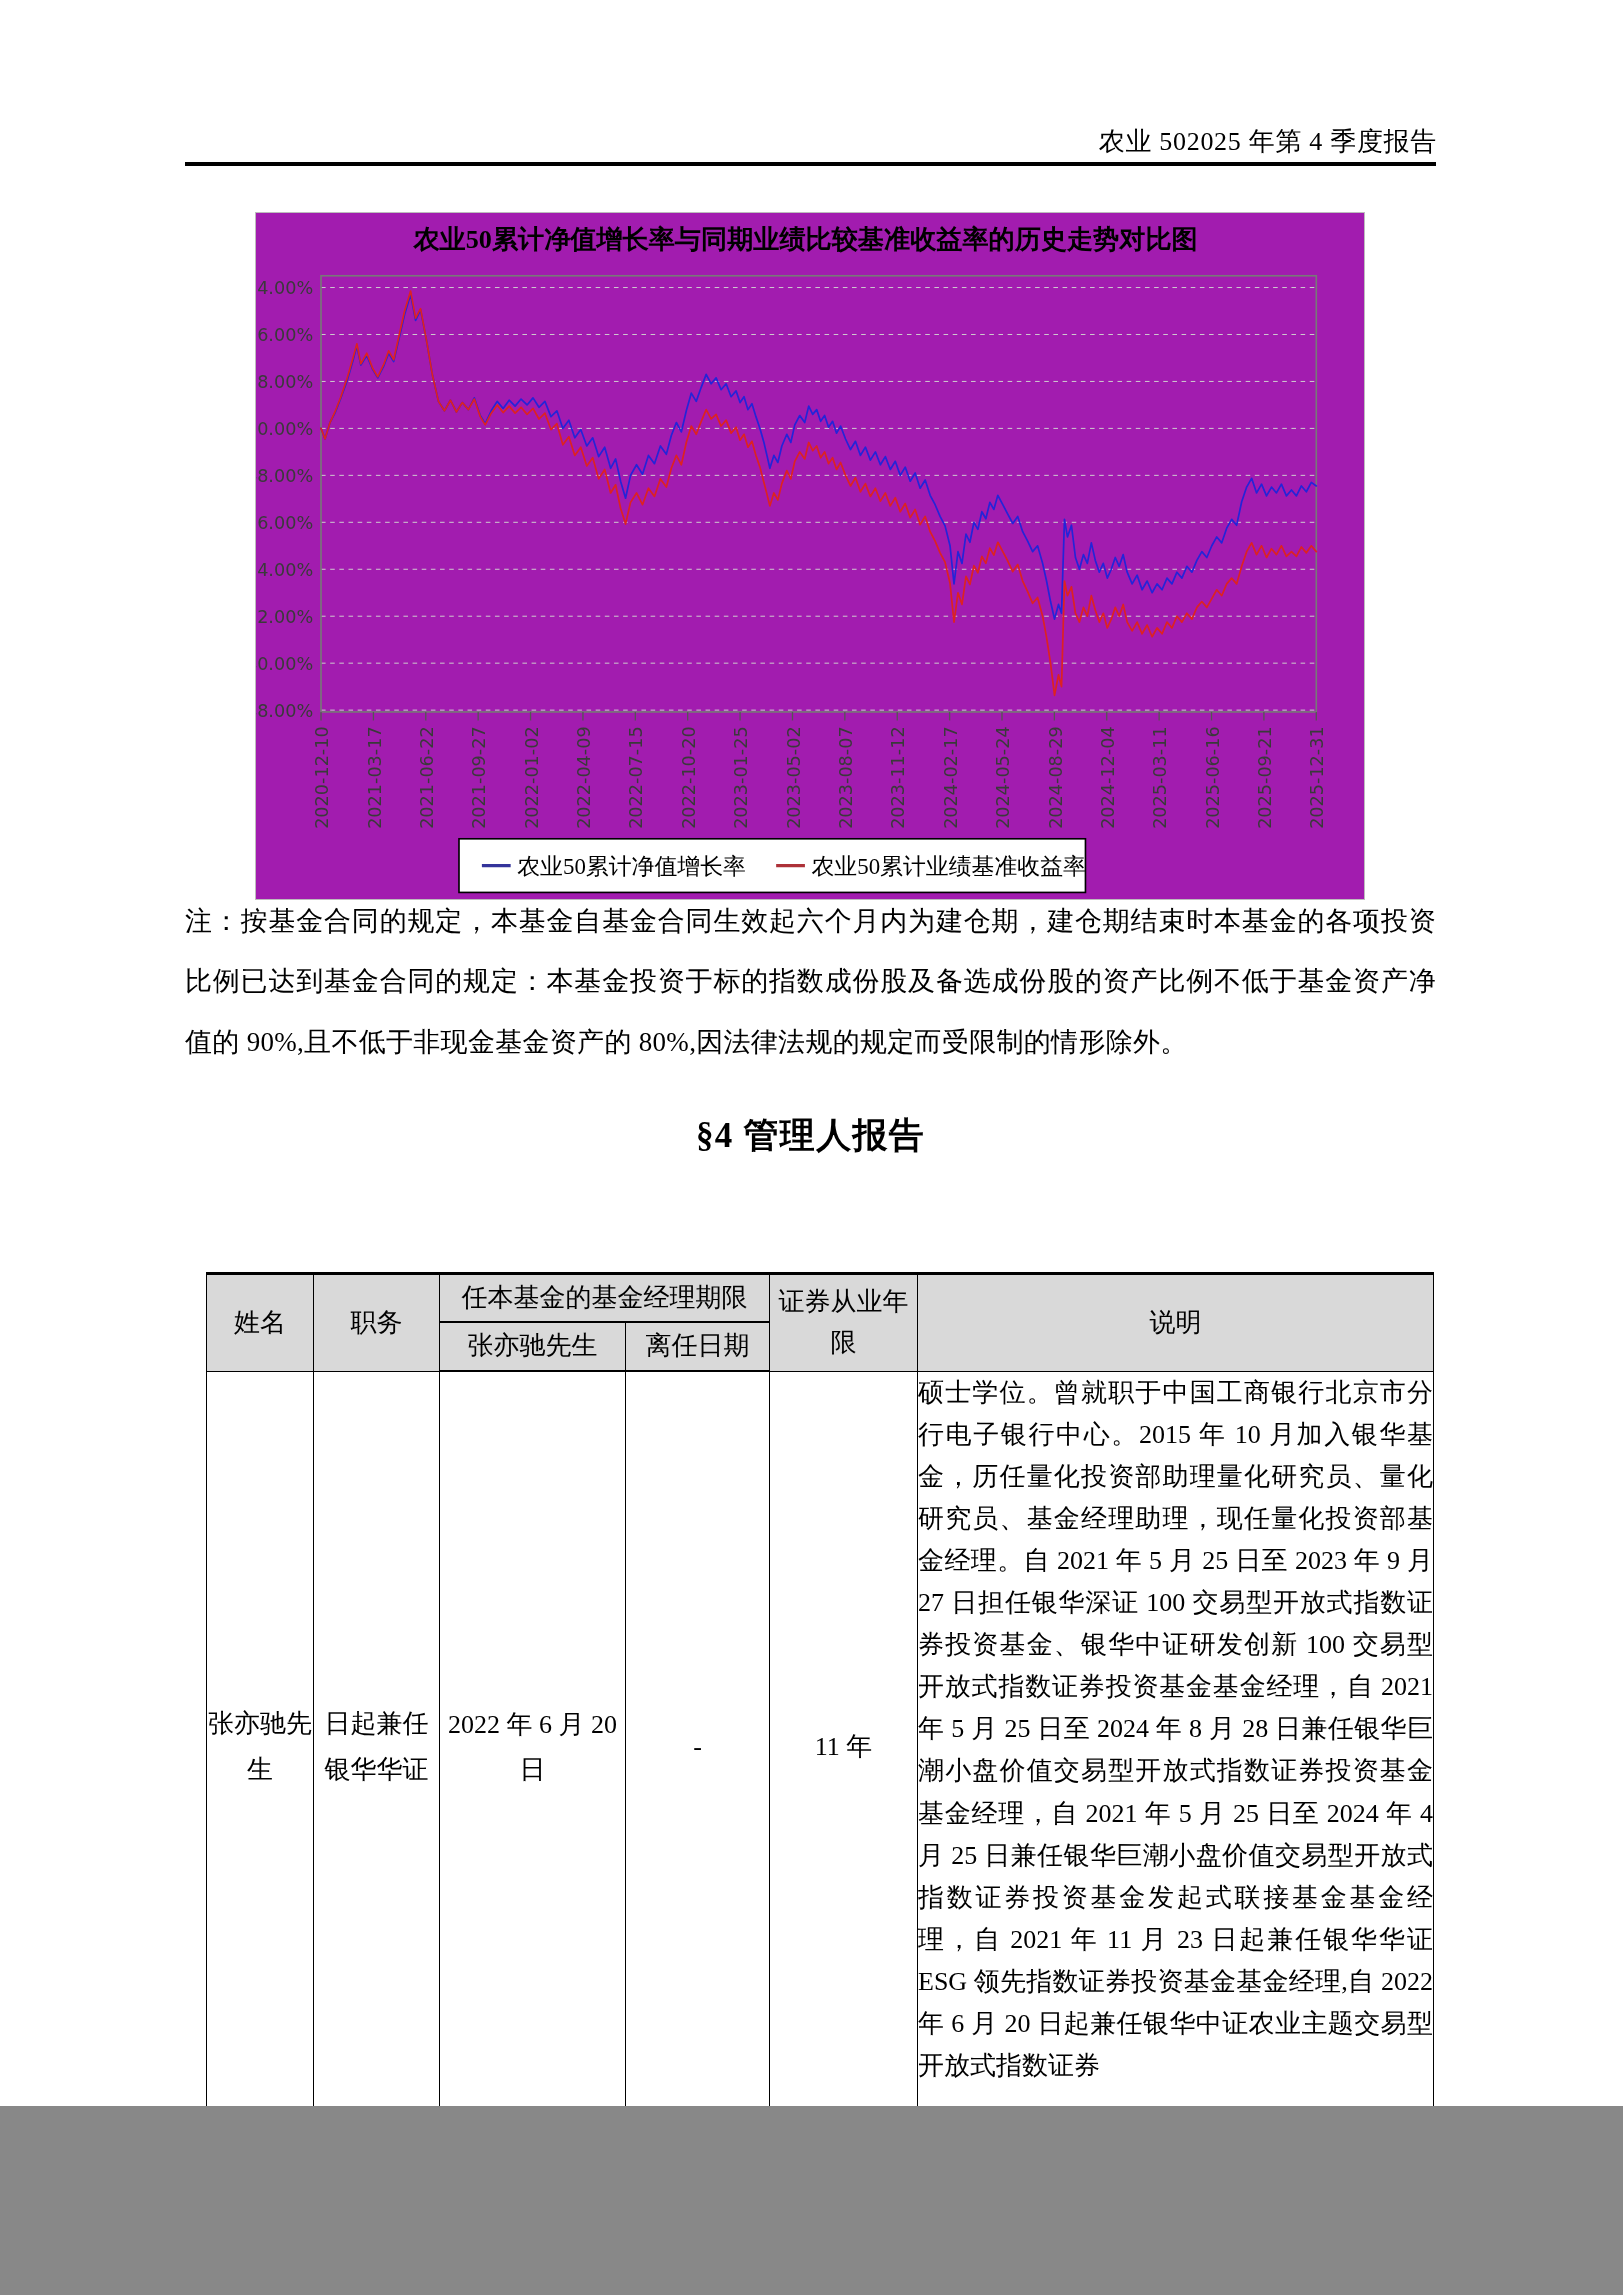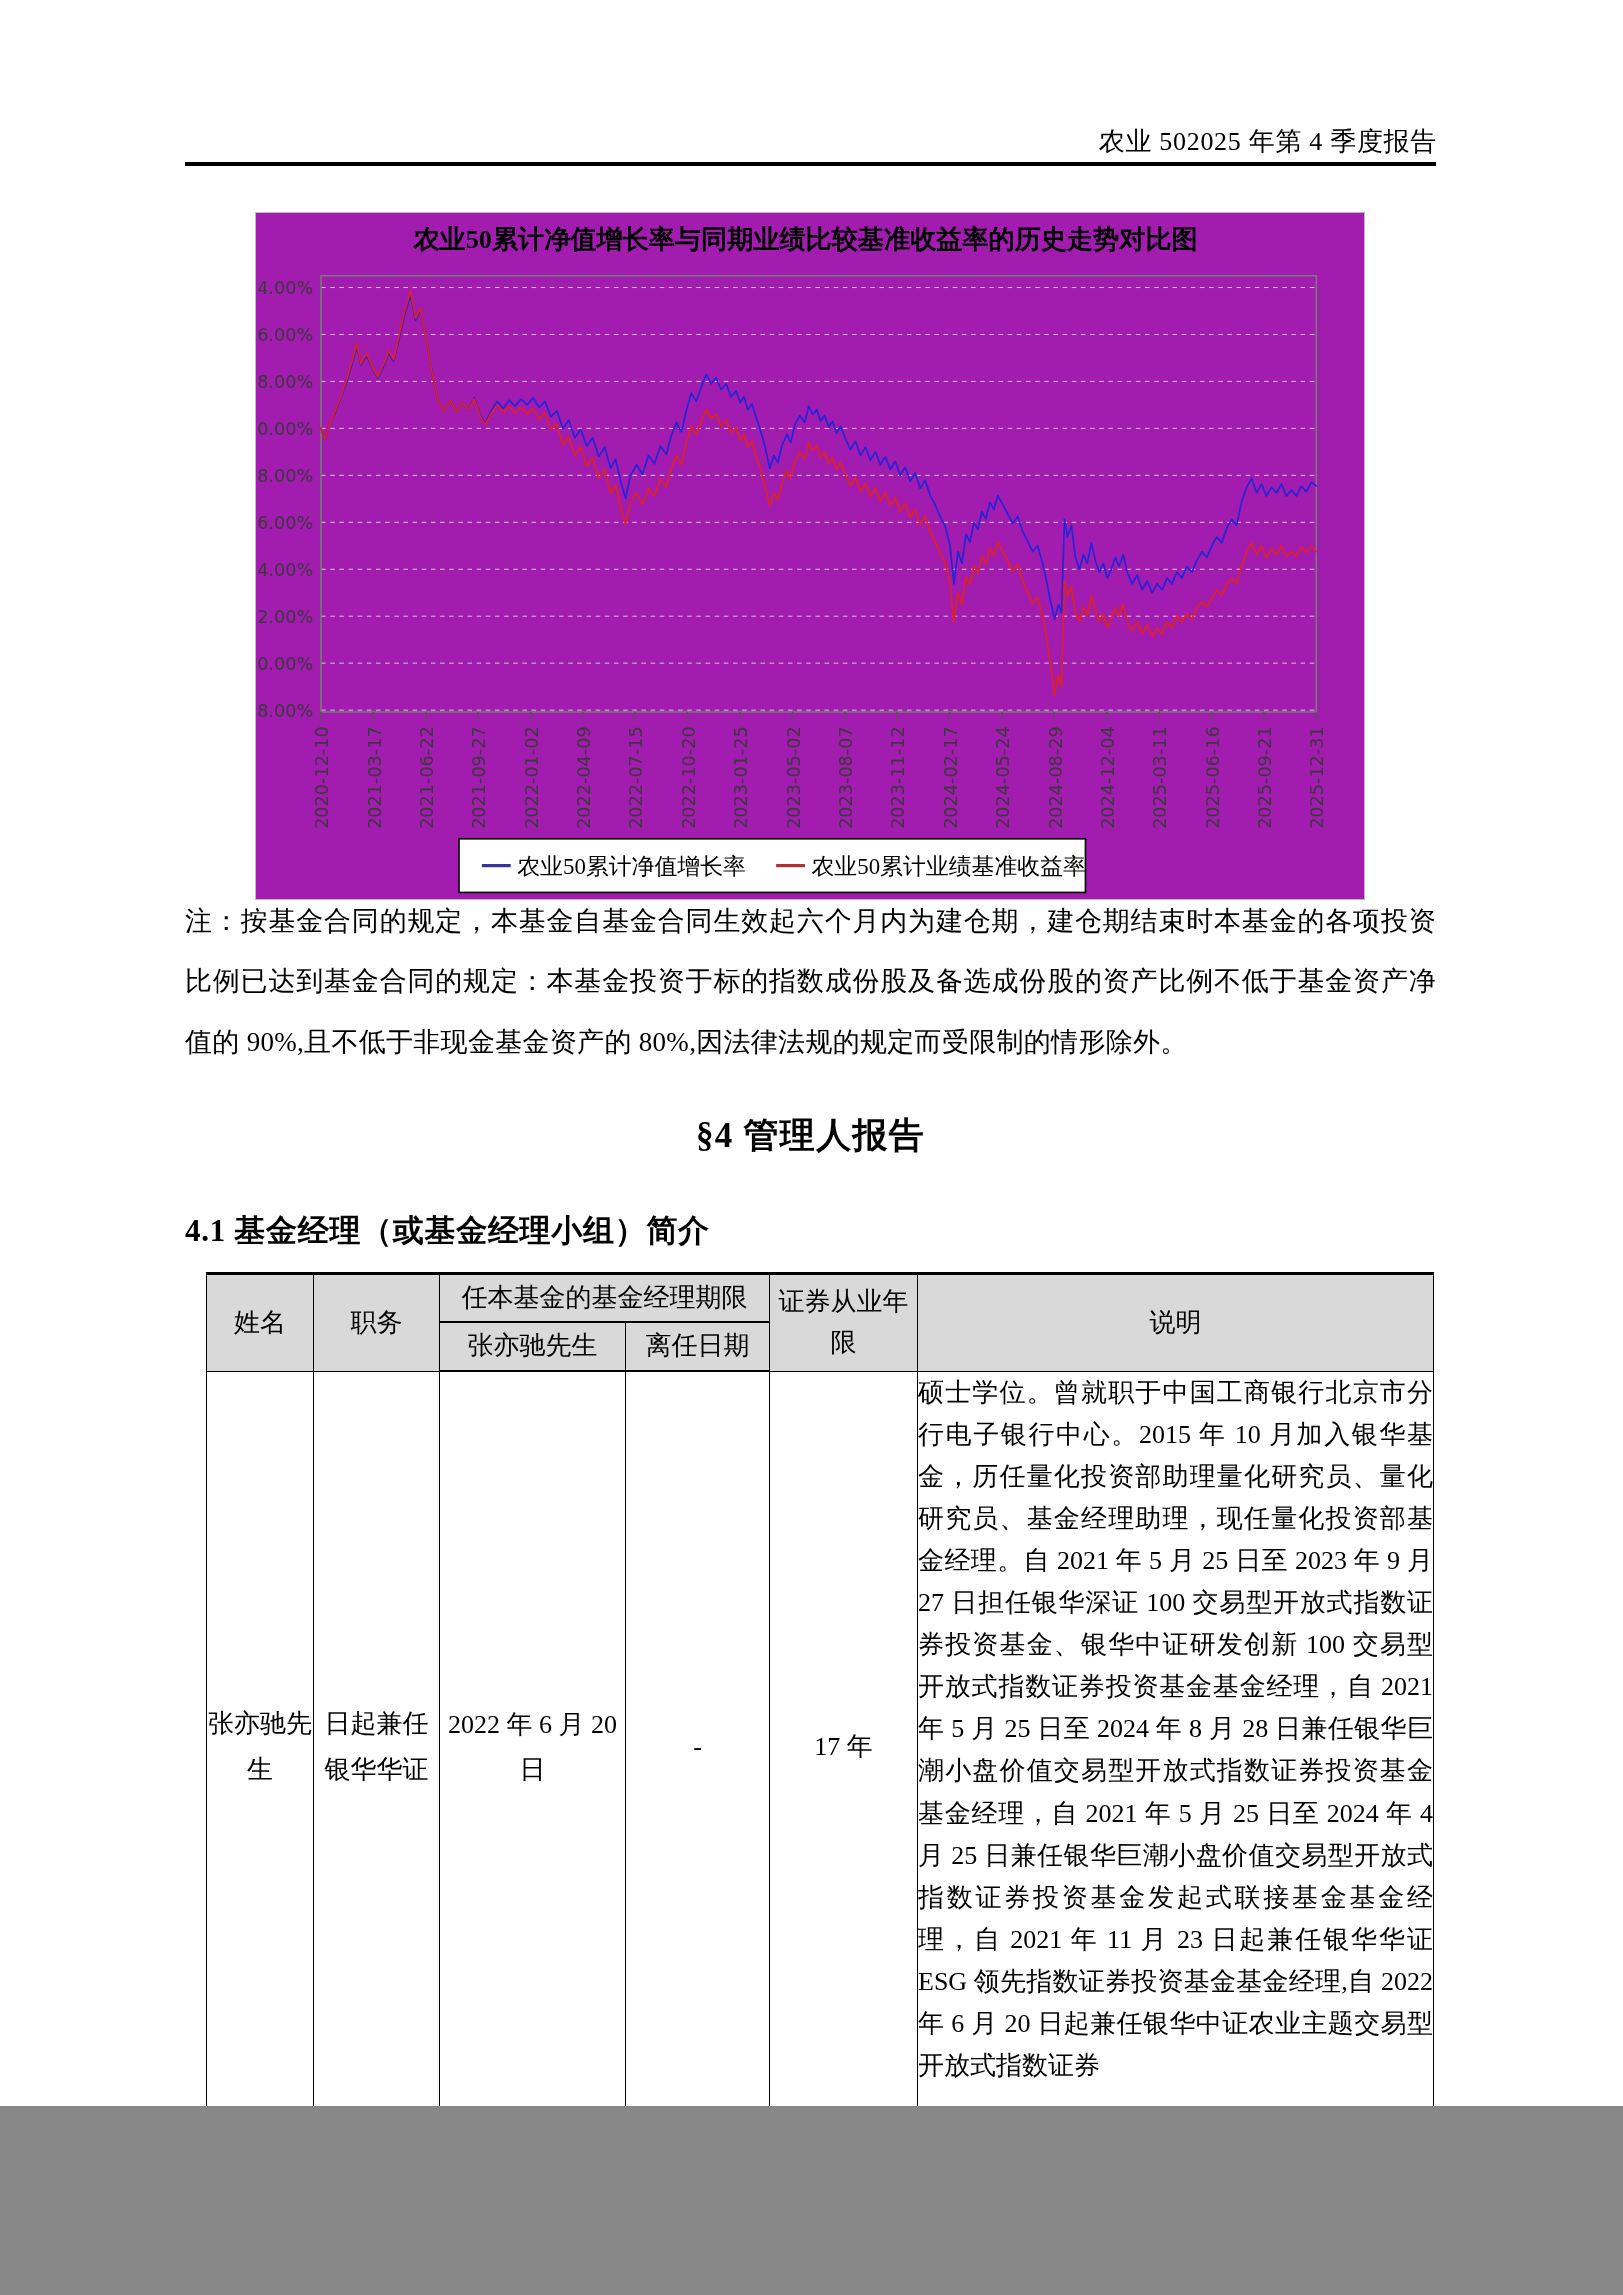--- a/index.html
+++ b/index.html
@@ -123,21 +123,20 @@
           <text x="399" y="1011" class="cleg">农业50累计净值增长率</text>
           <line x1="795" y1="998" x2="839" y2="998" stroke="#ad3138" stroke-width="5"></line>
           <text x="849" y="1011" class="cleg">农业50累计业绩基准收益率</text>
         </g>
       </svg>
   </figure>
 
   <p class="note">注：按基金合同的规定，本基金自基金合同生效起六个月内为建仓期，建仓期结束时本基金的各项投资比例已达到基金合同的规定：本基金投资于标的指数成份股及备选成份股的资产比例不低于基金资产净值的 90%,且不低于非现金基金资产的 80%,因法律法规的规定而受限制的情形除外。</p>
 
   <h1 class="sec-title">§4 管理人报告</h1>
-  <h2 class="subsec-title">4.1 基金经理（或基金经理小组）简介</h2>
 
   <table class="mgr">
     <colgroup>
       <col style="width:107px">
         <col style="width:126px">
         <col style="width:186px">
       <col style="width:144px">
         <col style="width:148px">
         <col style="width:516px">
     </colgroup>
@@ -151,21 +150,21 @@
     </tr>
     <tr class="hrow2 h2">
       <th>张亦驰先生</th>
       <th>离任日期</th>
     </tr>
     <tr class="body">
       <td class="c">张亦驰先生</td>
       <td class="c">日起兼任银华华证</td>
       <td class="c">2022 年 6 月 20 日</td>
       <td class="c">-</td>
-      <td class="c">17 年</td>
+      <td class="c">11 年</td>
       <td class="desc">硕士学位。曾就职于中国工商银行北京市分行电子银行中心。2015 年 10 月加入银华基金，历任量化投资部助理量化研究员、量化研究员、基金经理助理，现任量化投资部基金经理。自 2021 年 5 月 25 日至 2023 年 9 月 27 日担任银华深证 100 交易型开放式指数证券投资基金、银华中证研发创新 100 交易型开放式指数证券投资基金基金经理，自 2021 年 5 月 25 日至 2024 年 8 月 28 日兼任银华巨潮小盘价值交易型开放式指数证券投资基金基金经理，自 2021 年 5 月 25 日至 2024 年 4 月 25 日兼任银华巨潮小盘价值交易型开放式指数证券投资基金发起式联接基金基金经理，自 2021 年 11 月 23 日起兼任银华华证 ESG 领先指数证券投资基金基金经理,自 2022 年 6 月 20 日起兼任银华中证农业主题交易型开放式指数证券</td>
     </tr>
   </tbody>
     </table>
 
   <div class="footer">第 4页 共 13页</div>
 
 </div>
 
 

